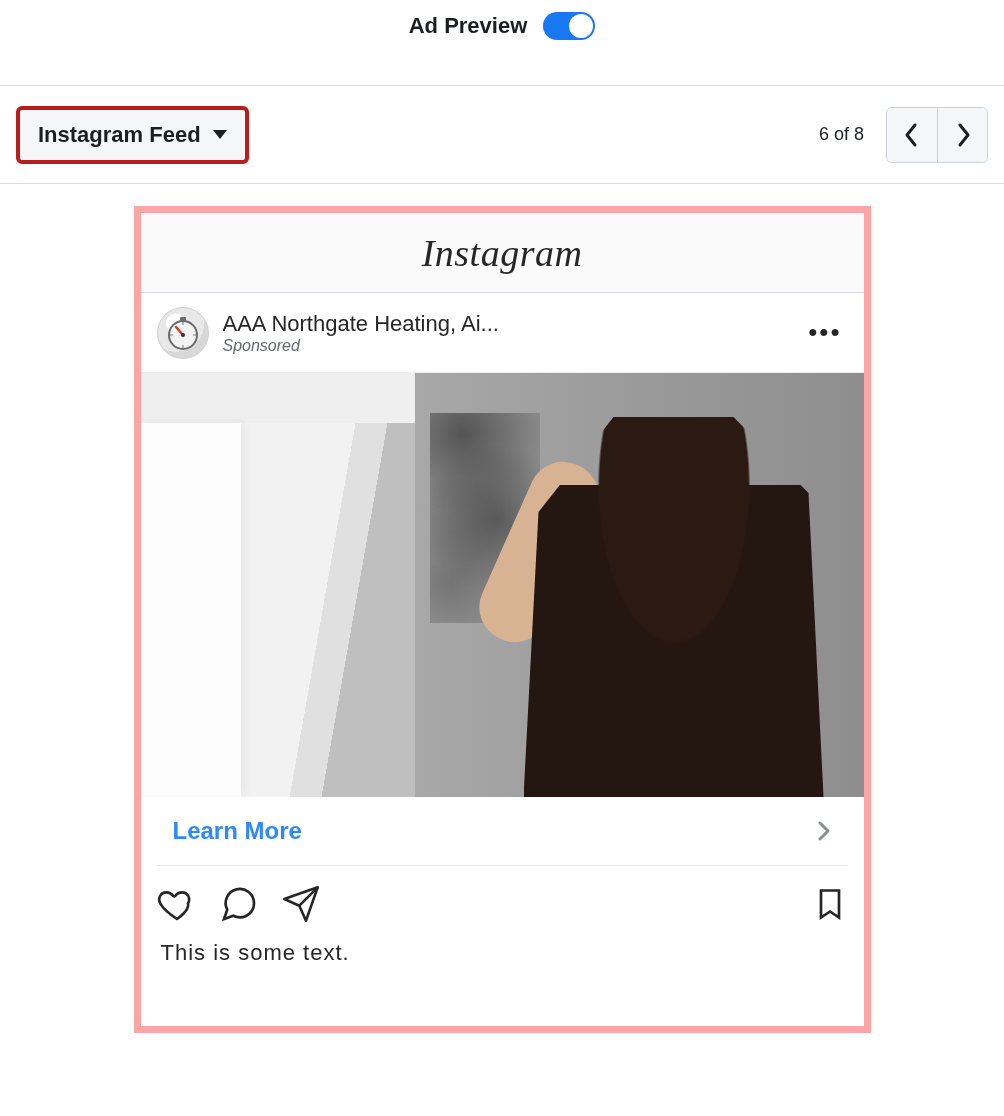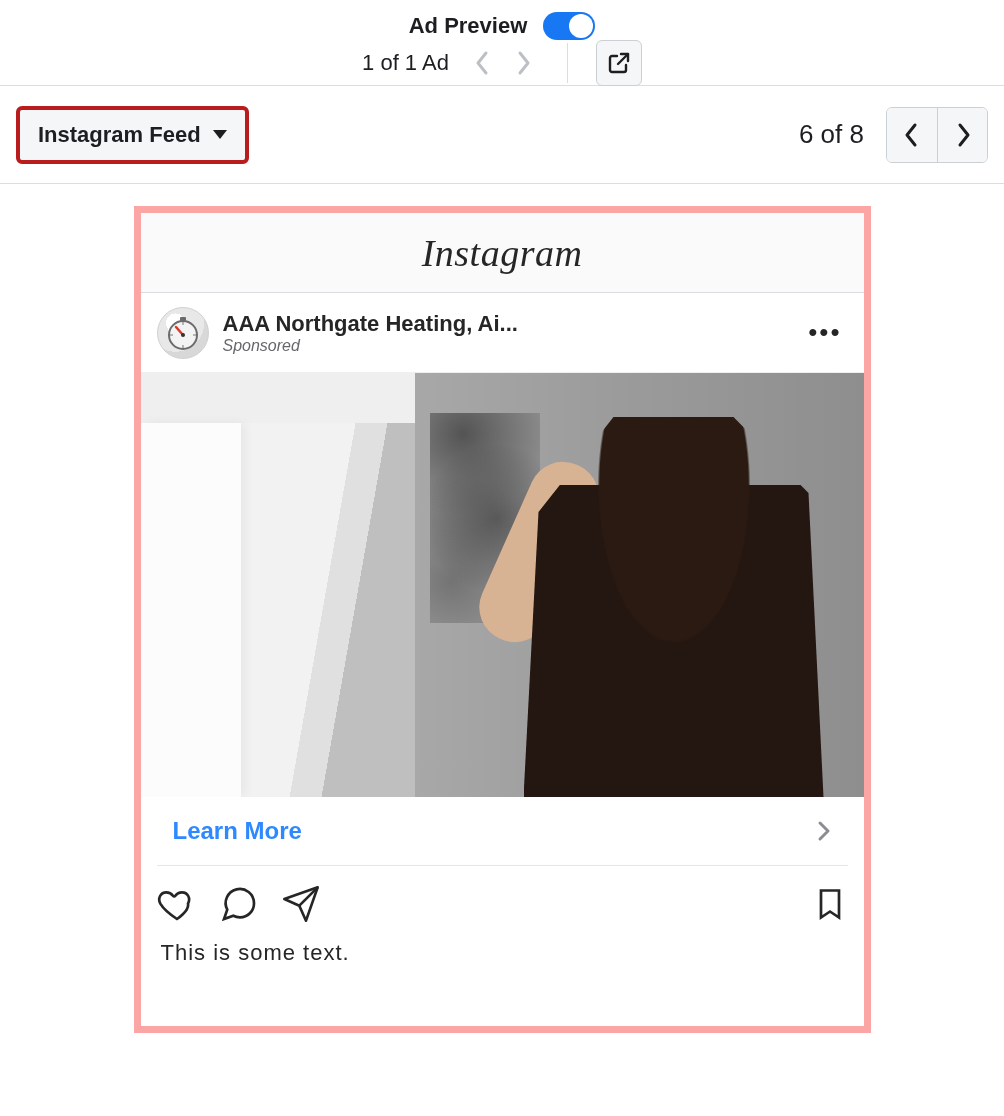--- a/index.html
+++ b/index.html
@@ -55,21 +55,21 @@
     display: inline-flex; align-items: center; gap: 12px;
     padding: 12px 18px; border: 4px solid #b91c1c; border-radius: 6px;
     background: #f5f6f7; font-size: 22px; font-weight: 600; color: #1c1e21;
     cursor:pointer;
   }
   .caret-down {
     width: 0; height: 0; border-left: 7px solid transparent; border-right: 7px solid transparent;
     border-top: 9px solid #1c1e21;
   }
   .secondary-right { display:flex; align-items:center; gap: 22px; }
-  .page-count { font-size: 26px; color: #1c1e21; }
+  .page-count { font-size: 18px; color: #1c1e21; }
   .pager-group { display:flex; border:1px solid #ccd0d5; border-radius:6px; overflow:hidden; }
   .pager-btn {
     width: 50px; height: 54px; background:#f5f6f7; display:flex; align-items:center; justify-content:center;
     cursor:pointer; color:#1c1e21;
   }
   .pager-btn + .pager-btn { border-left: 1px solid #ccd0d5; }
 
   
   .preview-area { padding: 22px 0 28px; display:flex; justify-content:center; }
   .ig-card {
@@ -86,21 +86,21 @@
     display:flex; align-items:center; padding: 12px 16px; gap: 14px;
     border-bottom: 1px solid #efefef; height:80px;
   }
   .avatar {
     width: 52px; height: 52px; border-radius: 50%; border:1px solid #d0d0d0;
     background: radial-gradient(circle at 35% 30%, #fff 0 20%, #e8e8e8 20% 60%, #d8d8d8 60% 100%);
     display:flex; align-items:center; justify-content:center;
   }
   .avatar svg { width: 40px; height: 40px; }
   .profile-text { flex:1; min-width:0; }
-  .profile-name { font-size: 22px; font-weight:700; color:#262626; white-space:nowrap; overflow:hidden; text-overflow:ellipsis; }
+  .profile-name { font-size: 22px; font-weight:400; color:#262626; white-space:nowrap; overflow:hidden; text-overflow:ellipsis; }
   .sponsored { font-size: 16px; color:#65676b;font-style:italic; }
   .more-dots { font-size: 26px; letter-spacing: 2px; color:#262626; cursor:pointer; padding: 6px; }
 
   .ig-image {
     width: 100%; height: 424px; position:relative; overflow:hidden;
     background: linear-gradient(100deg, #f2f2f2 0 28%, #e0e0e0 28% 32%, #bfbfbf 32% 100%);
   }
   
   .wall-dark { position:absolute; top:0; right:0; bottom:0; width:62%;
     background: linear-gradient(90deg, #a8a8a8, #9a9a9a 50%, #8e8e8e); }
@@ -139,43 +139,20 @@
 
   svg { display:block; }
 </style>
 </head>
 <body>
 
 <div class="top-header">
   <div class="top-left">
     <div class="ad-preview-title">Ad Preview</div>
     <div class="toggle"></div>
-  </div>
-  <div class="top-right">
-    <div class="ad-count">1 of 1 Ad</div>
-    <div class="nav-arrows">
-      <div class="nav-arrow-disabled">
-        <svg width="18" height="28" viewBox="0 0 18 28">
-            <path d="M12 4 L4 14 L12 24" stroke="currentColor" stroke-width="3" fill="none" stroke-linecap="round" stroke-linejoin="round"></path>
-          </svg>
-      </div>
-      <div class="nav-arrow-disabled">
-        <svg width="18" height="28" viewBox="0 0 18 28">
-            <path d="M6 4 L14 14 L6 24" stroke="currentColor" stroke-width="3" fill="none" stroke-linecap="round" stroke-linejoin="round"></path>
-          </svg>
-      </div>
-    </div>
-    <div class="divider-v"></div>
-    <div class="icon-btn">
-      <svg width="24" height="24" viewBox="0 0 24 24">
-        <path d="M14 3h7v7" stroke="#1c1e21" stroke-width="2.4" fill="none" stroke-linecap="round" stroke-linejoin="round"></path>
-        <path d="M21 3L11 13" stroke="#1c1e21" stroke-width="2.4" fill="none" stroke-linecap="round"></path>
-        <path d="M19 14v5a2 2 0 0 1-2 2H5a2 2 0 0 1-2-2V7a2 2 0 0 1 2-2h5" stroke="#1c1e21" stroke-width="2.4" fill="none" stroke-linecap="round" stroke-linejoin="round"></path>
-      </svg>
-    </div>
   </div>
 </div>
 
 <div class="secondary-bar">
   <div class="placement-dropdown">
     <span>Instagram Feed</span>
     <span class="caret-down"></span>
   </div>
   <div class="secondary-right">
     <div class="page-count">6 of 8</div>

